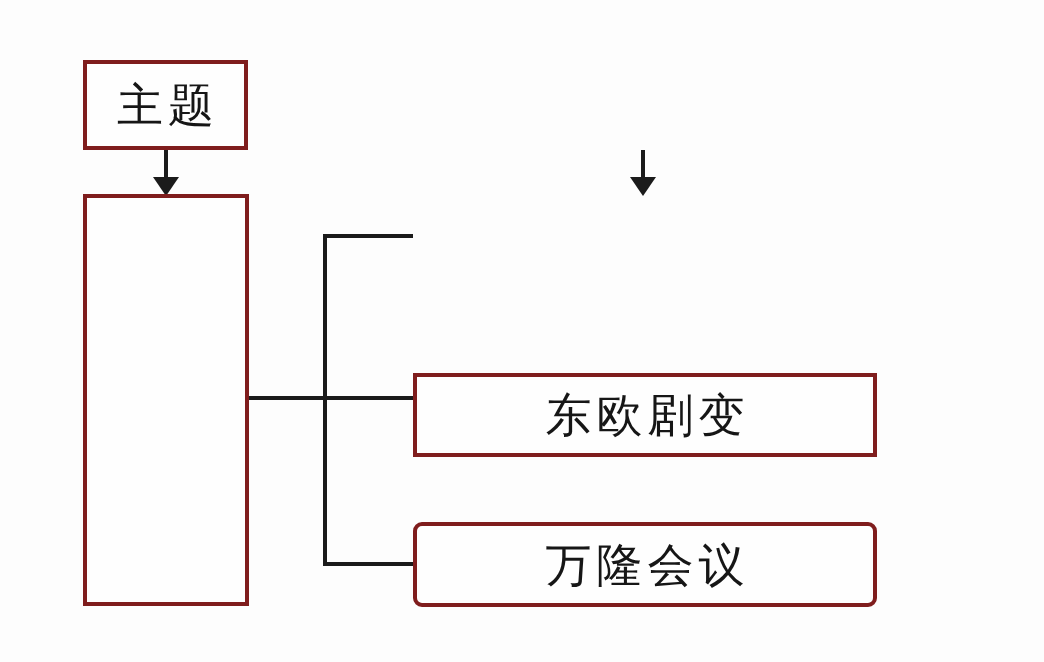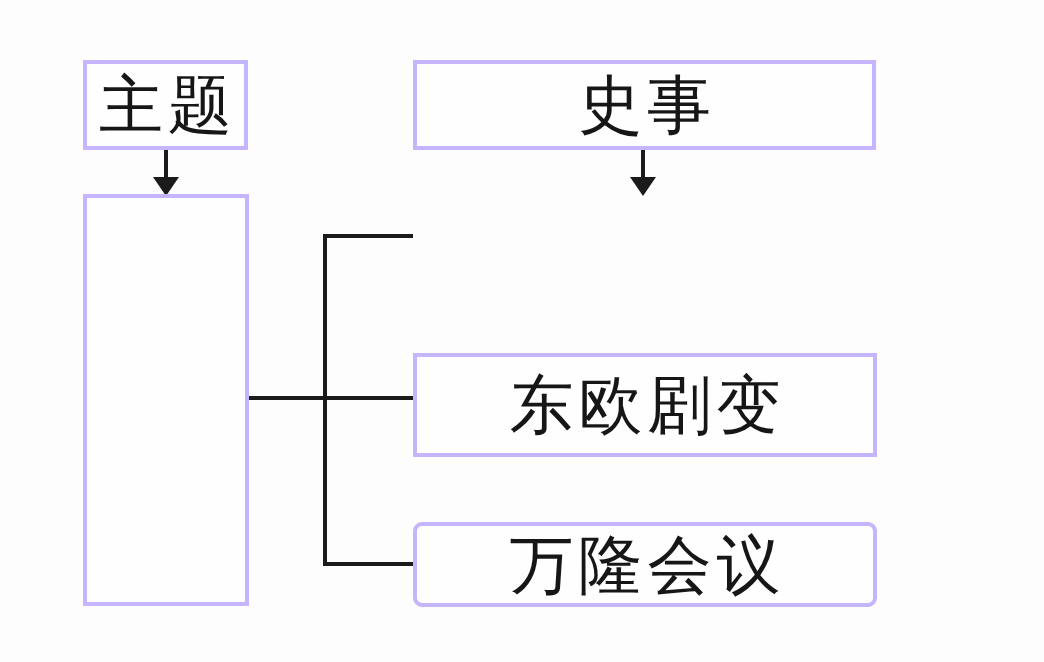--- a/index.html
+++ b/index.html
@@ -13,36 +13,36 @@
   }
   .canvas {
     position: relative;
     width: 1044px;
     height: 662px;
     background: #fdfdfd;
   }
   .box {
     position: absolute;
     box-sizing: border-box;
-    border: 4px solid #c4b5fd;
+    border: 4px solid #7f1d1d;
     background: #fefefe;
     display: flex;
     align-items: center;
     justify-content: center;
     color: #161616;
-    font-size: 64px;
+    font-size: 46px;
     letter-spacing: 5px;
     line-height: 1;
     text-indent: 5px; 
   }
   #theme-header { left: 83px;  top: 60px;  width: 165px; height: 90px; }
   #events-header{ left: 413px; top: 60px;  width: 463px; height: 90px; }
   #answer-box   { left: 83px;  top: 194px; width: 166px; height: 412px; }
   #event-1      { left: 413px; top: 194px; width: 464px; height: 82px; }
-  #event-2      { left: 413px; top: 353px; width: 464px; height: 104px; }
+  #event-2      { left: 413px; top: 373px; width: 464px; height: 84px; }
   #event-3      { left: 413px; top: 522px; width: 464px; height: 85px; border-radius: 9px; }
   svg.overlay {
     position: absolute;
     left: 0; top: 0;
     width: 1044px;
     height: 662px;
     pointer-events: none;
   }
   .stroke {
     stroke: #1b1b1b;
@@ -73,23 +73,20 @@
       <line class="stroke" x1="325" y1="234" x2="325" y2="566"></line>
       <line class="stroke" x1="325" y1="236" x2="413" y2="236"></line>
       <line class="stroke" x1="325" y1="564" x2="413" y2="564"></line>
     </g>
   </svg>
 
   <div class="box" id="theme-header">
     <span>主题</span>
   </div>
 
-  <div class="box" id="events-header">
-    <span>史事</span>
-  </div>
 
   <div class="box" id="answer-box">
     <span></span>
   </div>
 
 
   <div class="box" id="event-2">
     <span>东欧剧变</span>
   </div>
 

